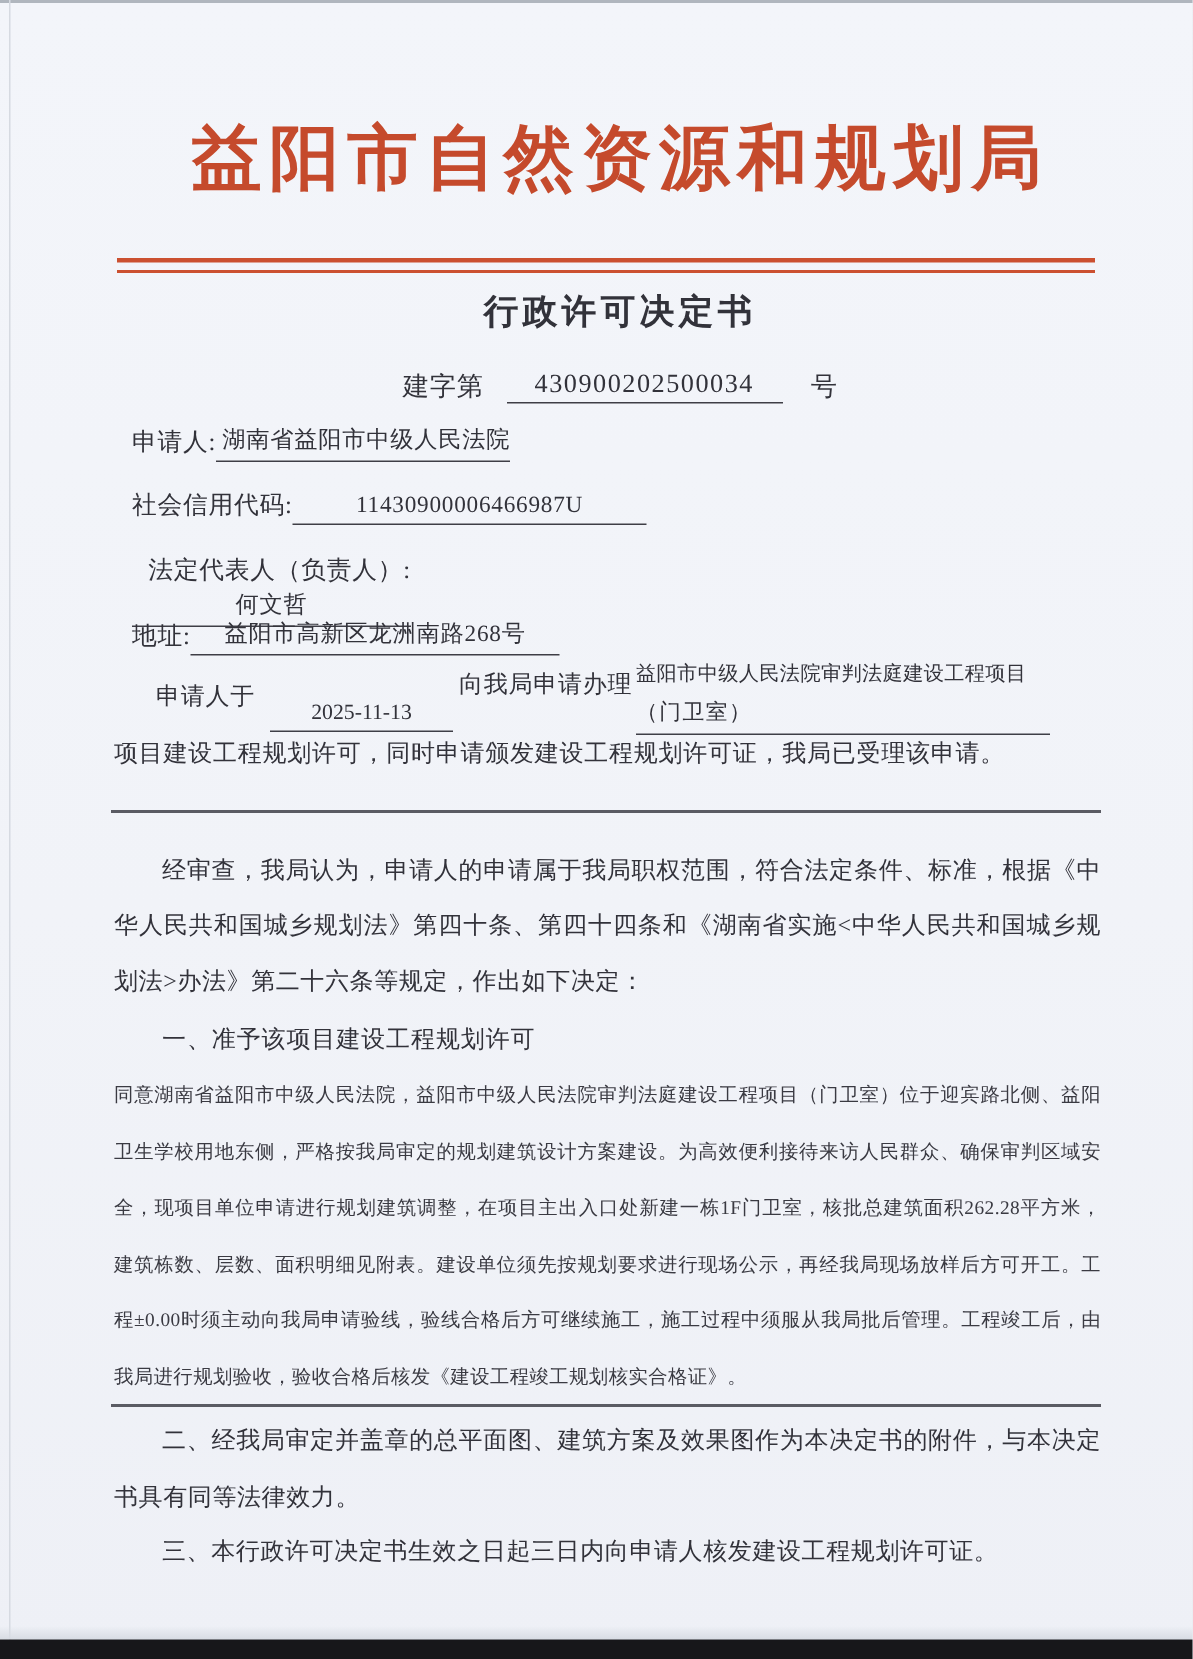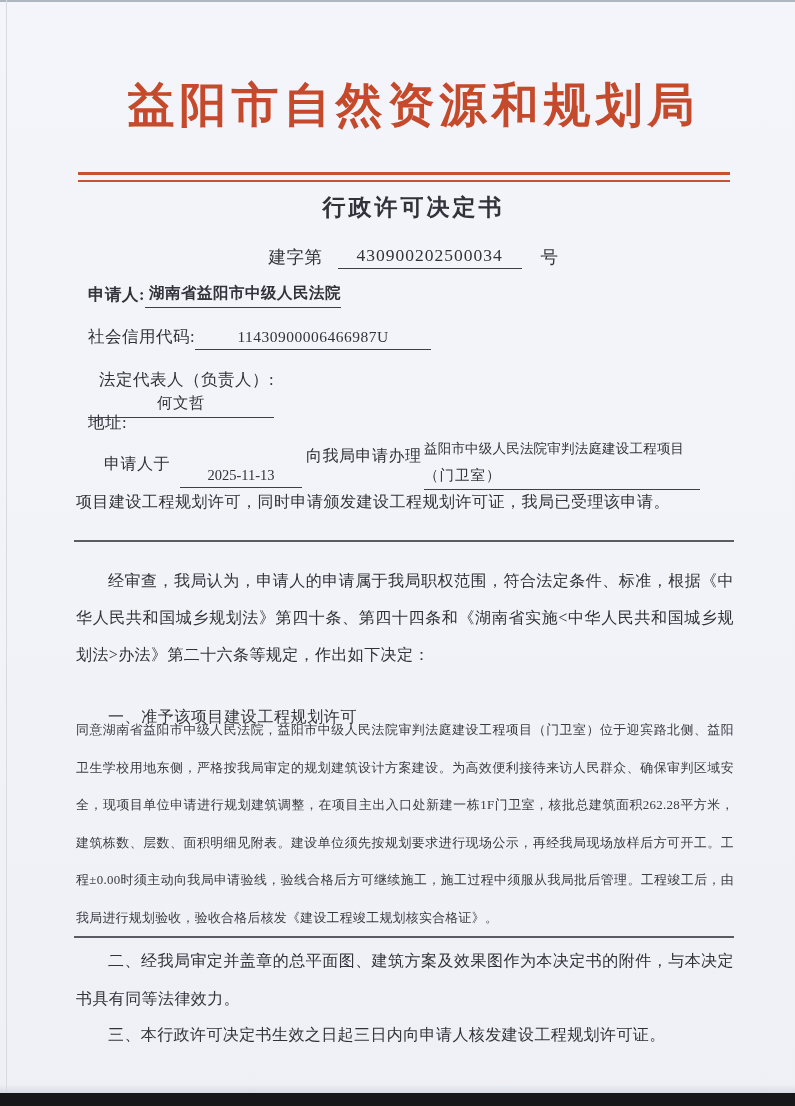--- a/index.html
+++ b/index.html
@@ -35,21 +35,21 @@
     justify-content:center;align-items:flex-end;font-size:17.5px;letter-spacing:.5px;gap:15px;}
   .doc-no .num{display:inline-block;width:184px;text-align:center;
     border-bottom:1.5px solid #3e3e46;padding-bottom:2px;letter-spacing:1px;}
   .doc-no .suffix{margin-left:4px;}
 
   .f-row{position:absolute;left:88px;display:flex;align-items:flex-end;
     font-size:16.5px;letter-spacing:.5px;white-space:nowrap;}
   .f-row .lbl{padding-bottom:2px;}
   .f-row .val{text-align:center;border-bottom:1.5px solid #3e3e46;
     padding:0 4px 3px;font-size:15.5px;}
-  .f-row.r0{top:283px;font-weight:bold;} .f-row.r0 .val{width:188px;}
+  .f-row.r0{top:283px;} .f-row.r0 .val{width:188px;}
   .f-row.r1{top:326px;} .f-row.r1 .val{width:228px;}
   .f-row.r2{top:369px;flex-direction:column;} .f-row.r2 .val{width:178px;}
   .f-row.r3{top:412px;} .f-row.r3 .val{width:238px;}
 
   .app-row{position:absolute;left:0;top:438px;width:795px;height:56px;font-size:16px;}
   .app-lead{position:absolute;left:104px;top:16px;letter-spacing:.5px;}
   .app-date{position:absolute;left:180px;top:8px;width:122px;height:42px;
     border-bottom:1.5px solid #3e3e46;display:flex;align-items:flex-end;
     justify-content:center;font-size:14.5px;padding-bottom:3px;box-sizing:border-box;}
   .app-middle{position:absolute;left:306px;top:8px;letter-spacing:.5px;}
@@ -58,21 +58,21 @@
   .app-project .p1{font-size:13.5px;letter-spacing:.2px;line-height:18px;padding-top:2px;}
   .app-project .p2{font-size:14.5px;letter-spacing:1px;line-height:18px;margin-top:8px;}
   .app-tail{position:absolute;left:76px;top:492px;width:670px;
     font-size:16px;letter-spacing:.5px;}
 
   .hrule{position:absolute;left:74px;width:660px;height:2px;background:#5a5b63;}
   .hrule.h1{top:540px;} .hrule.h2{top:936px;}
 
   .para{position:absolute;left:76px;width:658px;text-align:justify;}
   .review{top:562px;font-size:16px;line-height:37px;text-indent:2em;letter-spacing:.4px;}
-  .item1-title{top:700px;font-size:16px;line-height:34px;text-indent:2em;letter-spacing:.6px;}
+  .item1-title{top:677px;font-size:16px;line-height:34px;text-indent:2em;letter-spacing:.6px;}
   .item1-body{top:712px;font-size:12.9px;line-height:37.6px;letter-spacing:.3px;color:#3a3a42;}
   .item2{top:942px;font-size:16px;line-height:38px;text-indent:2em;letter-spacing:.4px;}
   .item3{top:1016px;font-size:16px;line-height:38px;text-indent:2em;letter-spacing:.4px;}
 </style>
 </head>
 <body>
 
 <div class="page">
   <div class="edge-top"></div>
   <div class="edge-left"></div>
@@ -96,20 +96,21 @@
   <div class="f-row r1">
     <span class="lbl">社会信用代码:</span>
     <span class="val">11430900006466987U</span>
   </div>
   <div class="f-row r2">
     <span class="lbl">法定代表人（负责人）:</span>
     <span class="val">何文哲</span>
   </div>
   <div class="f-row r3">
     <span class="lbl">地址:</span>
+    <span class="val">益阳市高新区龙洲南路268号</span>
   </div>
 
   <div class="app-row">
     <span class="app-lead">申请人于</span>
     <span class="app-date">2025-11-13</span>
     <span class="app-middle">向我局申请办理</span>
     <span class="app-project">
       <span class="p1" style="display:block">益阳市中级人民法院审判法庭建设工程项目</span>
       <span class="p2" style="display:block">（门卫室）</span>
     </span>

